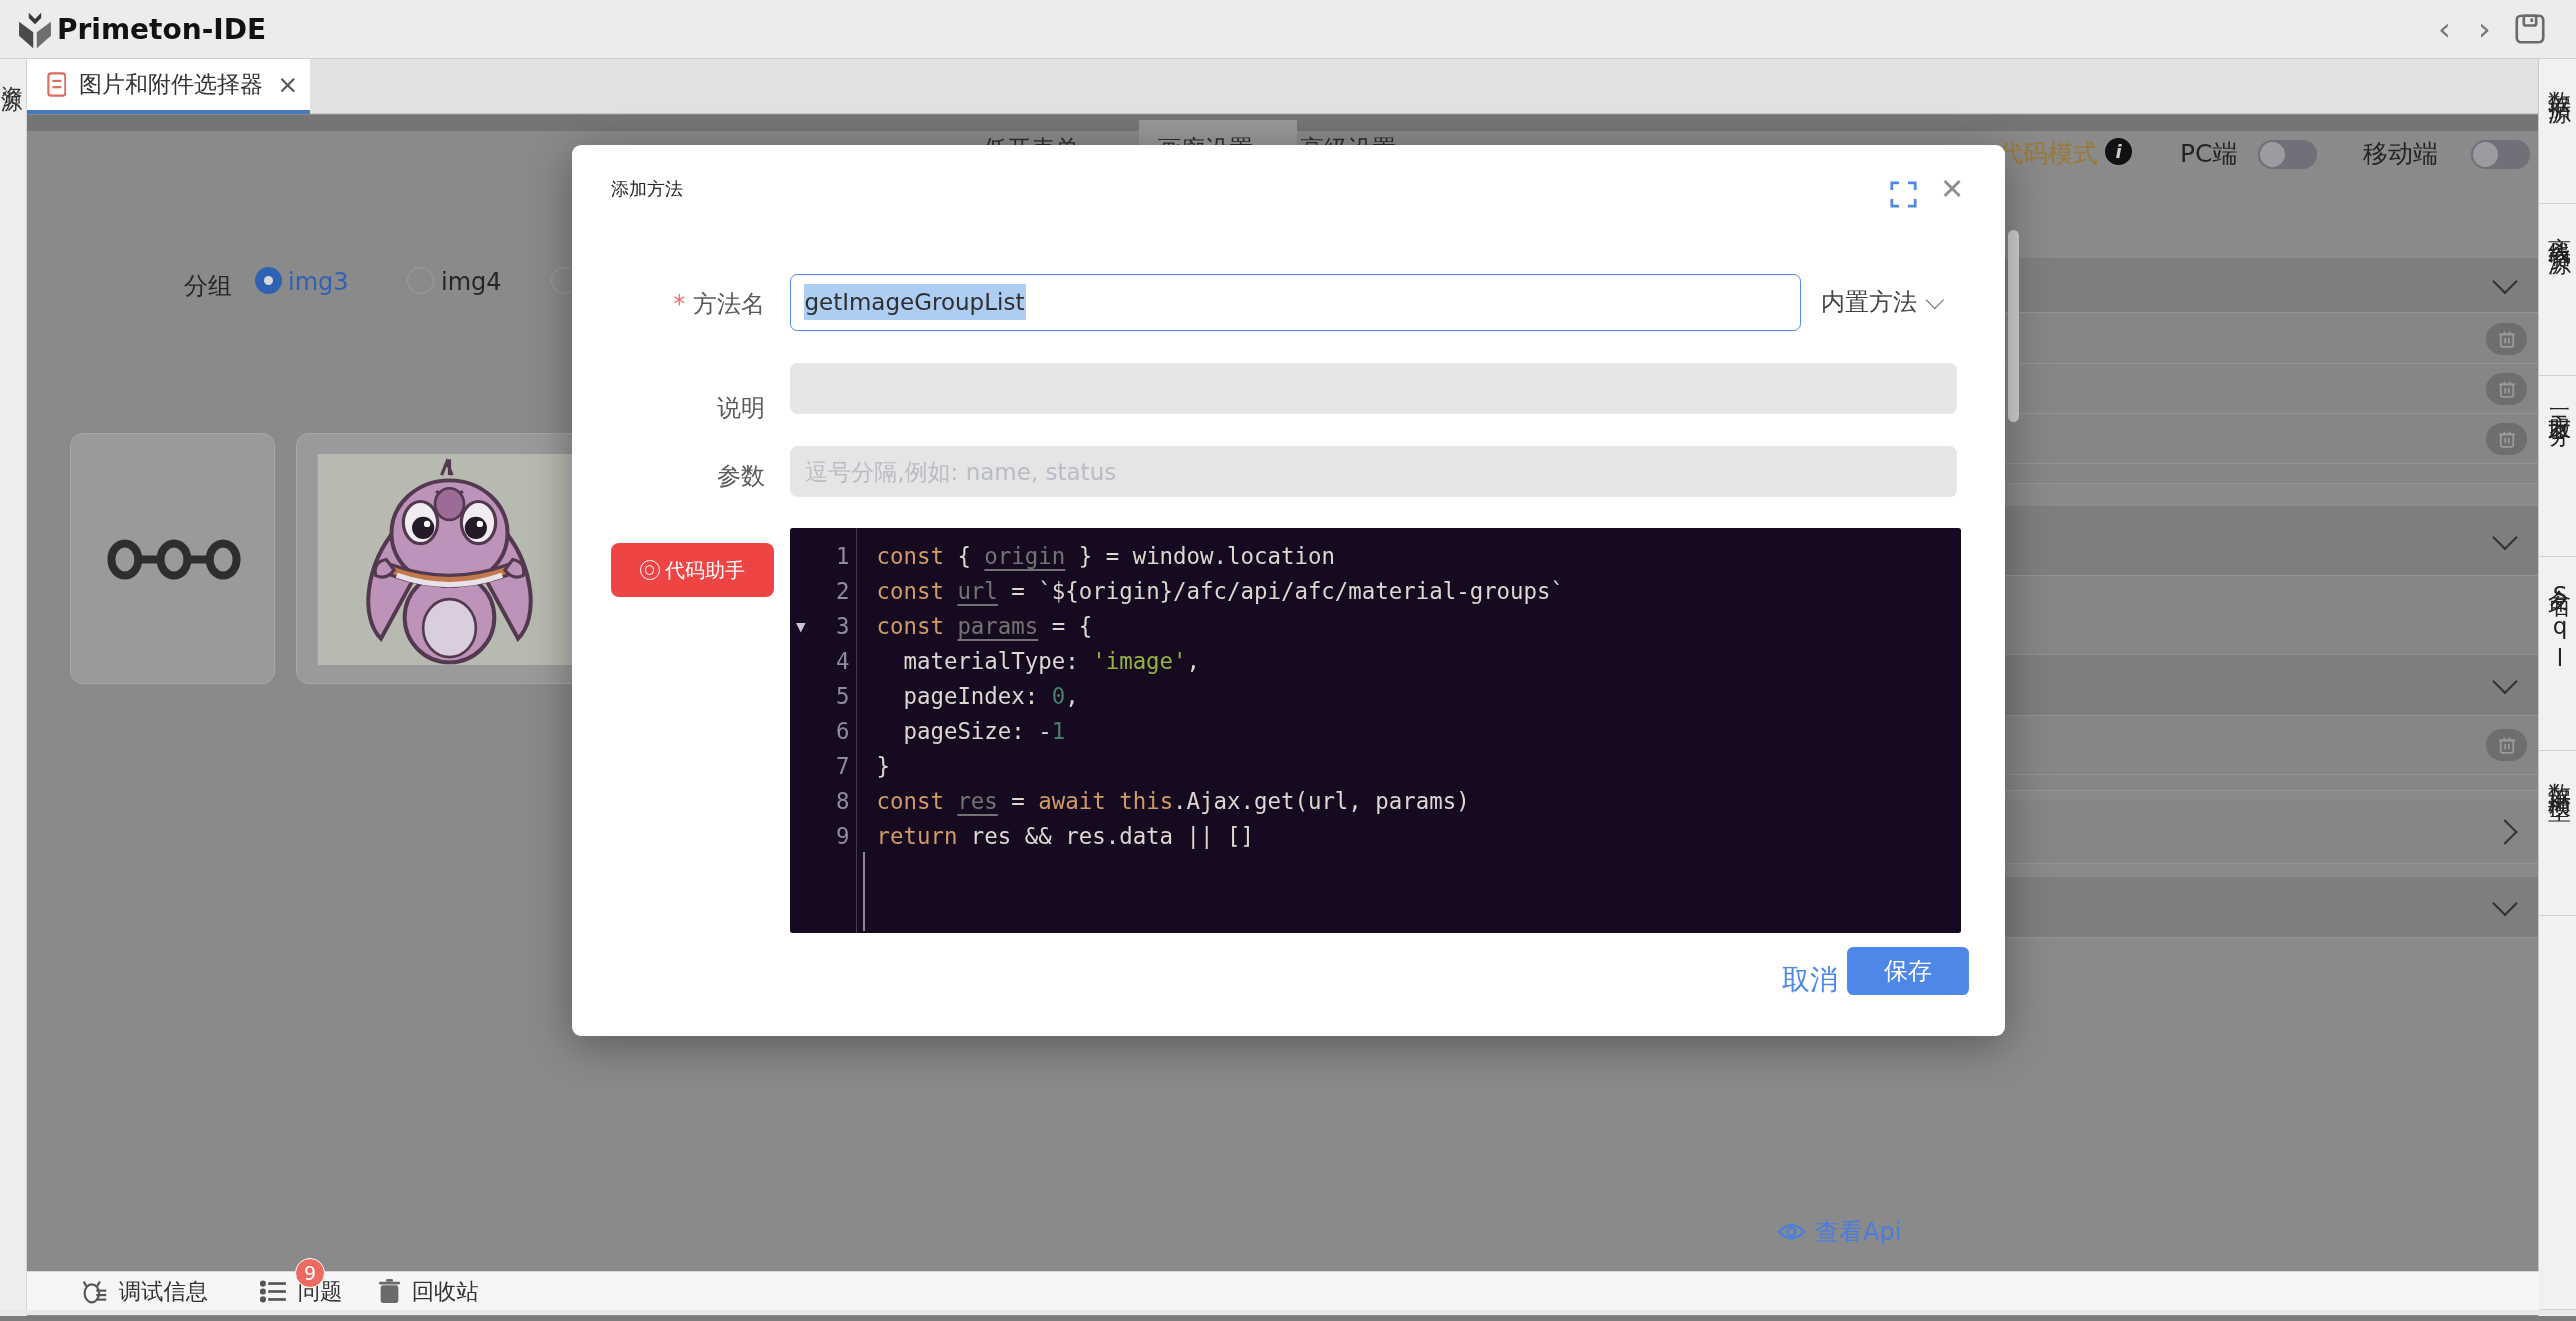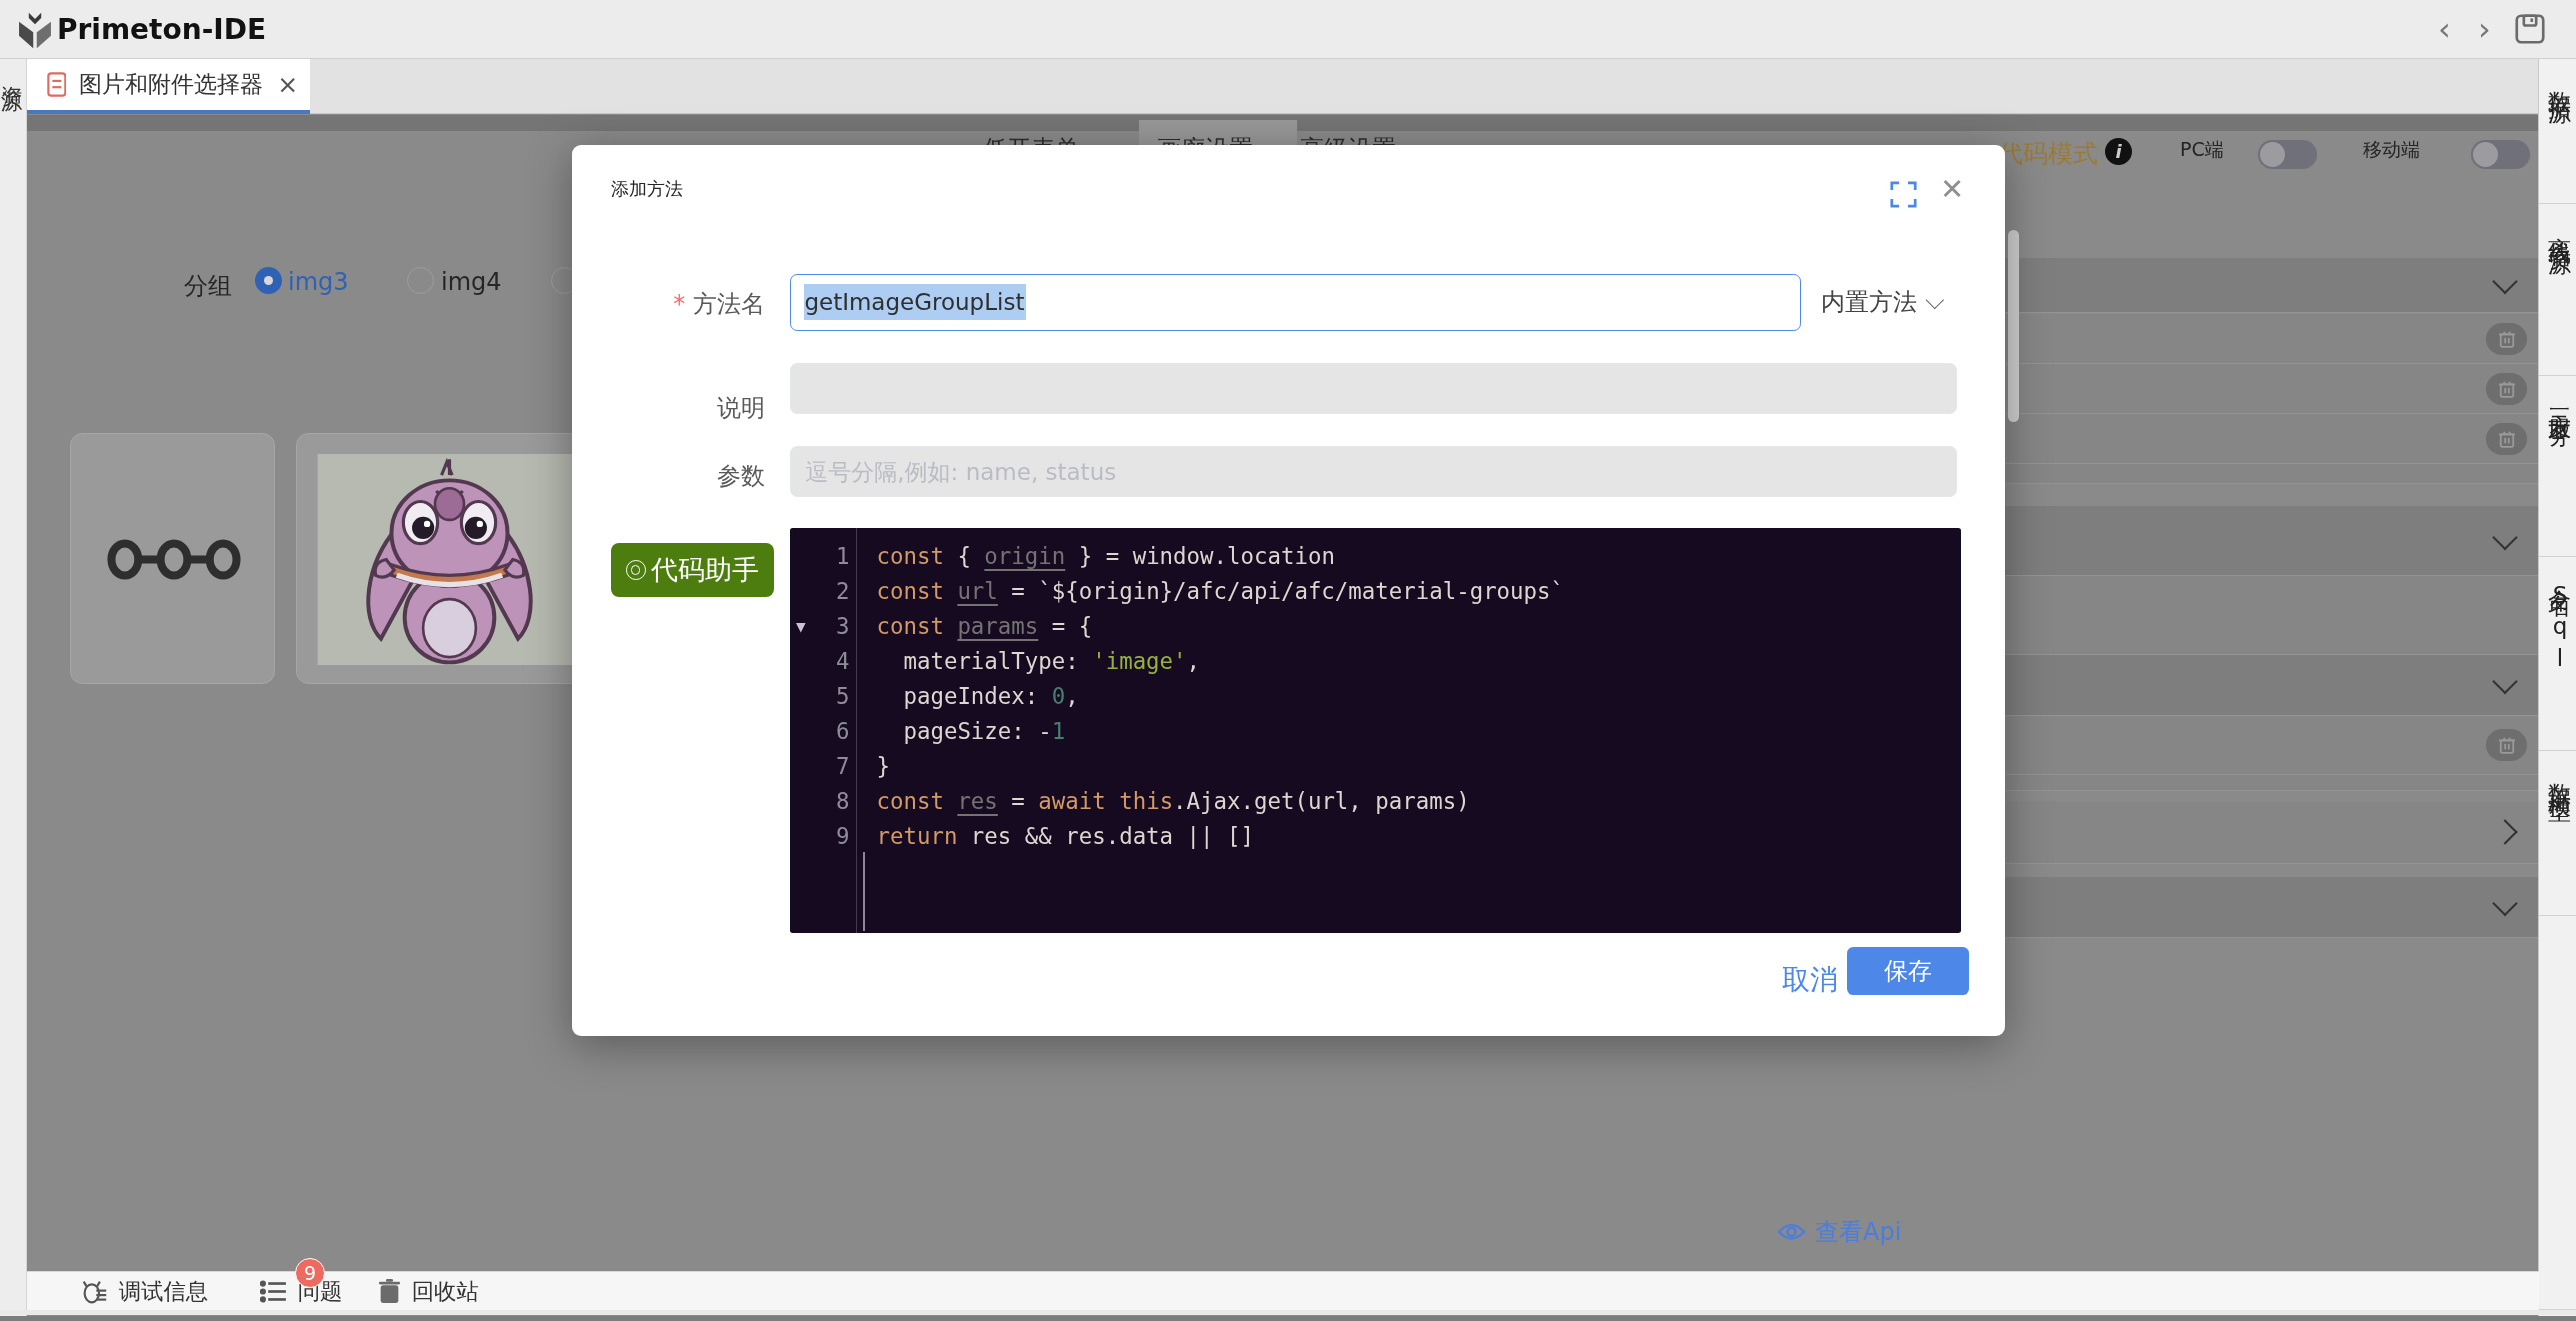--- a/index.html
+++ b/index.html
@@ -24,21 +24,21 @@
   .rail-sec .v-label{font-size:23px;color:#222;margin:14.3px auto 0;display:block;text-align:center;width:100%;}
 
   
   #canvas{left:27px;top:115px;width:2512px;height:1139px;background:#8a8a8a;overflow:hidden;}
   #canvas-topstrip{left:0;top:0;width:2512px;height:16px;background:#757575;}
   .bg-formtab{top:18px;font-size:24px;color:#2d2d2d;}
   #bg-tab-hl{left:1112px;top:5.4px;width:158px;height:27px;background:#989898;}
   #code-mode{left:1971px;top:21.5px;font-size:25px;color:#9c7a33;font-weight:500;}
   .info-ico{left:2078px;top:23px;width:27px;height:27px;border-radius:50%;background:#111;color:#cfcfcf;
             font-size:18px;text-align:center;line-height:27px;font-style:italic;font-weight:700;}
-  .bg-hd-label{top:21.5px;font-size:19px;color:#242424;}
+  .bg-hd-label{top:21.5px;font-size:25px;color:#242424;}
   .toggle{top:25px;width:59px;height:29px;border-radius:14.3px;background:#70707a;}
   .toggle .knob{position:absolute;left:1.8px;top:1.8px;width:25px;height:25px;border-radius:50%;background:#9c9ca0;}
 
   #group-row{left:0;top:150px;width:573px;height:45px;}
   #group-label{left:157px;top:5.4px;font-size:24px;color:#262626;}
   .radio{width:27px;height:27px;border-radius:50%;}
   .radio.on{background:#2f62b5;}
   .radio.on::after{content:"";position:absolute;left:9px;top:9px;width:9px;height:9px;border-radius:50%;background:#d8d8d8;}
   .radio.off{border:1.8px solid #9e9e9e;}
   .radio-label{font-size:24px;color:#262626;}
@@ -77,22 +77,22 @@
   #modal-close{left:1368px;top:30px;font-size:29px;color:#8f8f8f;line-height:29px;}
   .form-label{width:154px;text-align:right;font-size:24px;color:#595959;}
   .req::before{content:"* ";color:#f56c6c;}
   #mn-input{left:218px;top:129px;width:1011px;height:57px;border:1.8px solid #4d88e8;border-radius:7.2px;
             font-size:23px;color:#2f2f2f;line-height:54px;padding-left:13.4px;background:#fff;}
   #mn-input .sel{background:#aecdf2;padding:5.4px 1.8px 5.4px 0;}
   .tx-input{border:1.8px solid #e4e7ed;border-radius:7.2px;font-size:23px;color:#333;padding:0 14.3px;background:#e5e5e5;outline:none;}
   .tx-input::placeholder{color:#b9bcc4;}
   #method-type{left:1249px;top:141px;font-size:24px;color:#434343;display:flex;gap:9px;align-items:center;}
   #method-type .dd{width:12.5px;height:12.5px;border-right:1.8px solid #666;border-bottom:1.8px solid #666;transform:rotate(45deg) translateY(-3.6px);}
-  #assist-btn{left:39px;top:398px;width:163px;height:54px;background:#4d7c0f;border-radius:8px;color:#fff;
-              font-size:27px;display:flex;align-items:center;justify-content:center;gap:5.4px;border:none;}
+  #assist-btn{left:39px;top:398px;width:163px;height:54px;background:#ef4444;border-radius:8px;color:#fff;
+              font-size:20px;display:flex;align-items:center;justify-content:center;gap:5.4px;border:none;}
   #assist-btn .ring{width:19.7px;height:19.7px;border:1.8px solid #fff;border-radius:50%;display:inline-flex;align-items:center;justify-content:center;}
   #assist-btn .ring::after{content:"";width:7.2px;height:7.2px;border:1.8px solid #fff;border-radius:50%;}
   #code-editor{left:218px;top:383px;width:1171px;height:405px;background:#160a20;border-radius:2.7px;overflow:hidden;}
   #gutter-line{position:absolute;left:66px;top:0;width:0.9px;height:405px;background:#433a52;}
   #code-rows{position:absolute;left:0;top:10.7px;width:100%;}
   .crow{display:flex;height:35px;align-items:center;}
   .crow .fold{width:21.5px;text-align:center;color:#cac4d2;font-size:12.5px;}
   .crow .lnum{width:38px;text-align:right;color:#8e8c99;font-size:22.4px;font-family:"DejaVu Sans Mono",monospace;}
   .crow .ltext{padding-left:27px;white-space:pre;font-size:22.4px;font-family:"DejaVu Sans Mono",monospace;}
   .ltext span{font-family:"DejaVu Sans Mono",monospace;}

